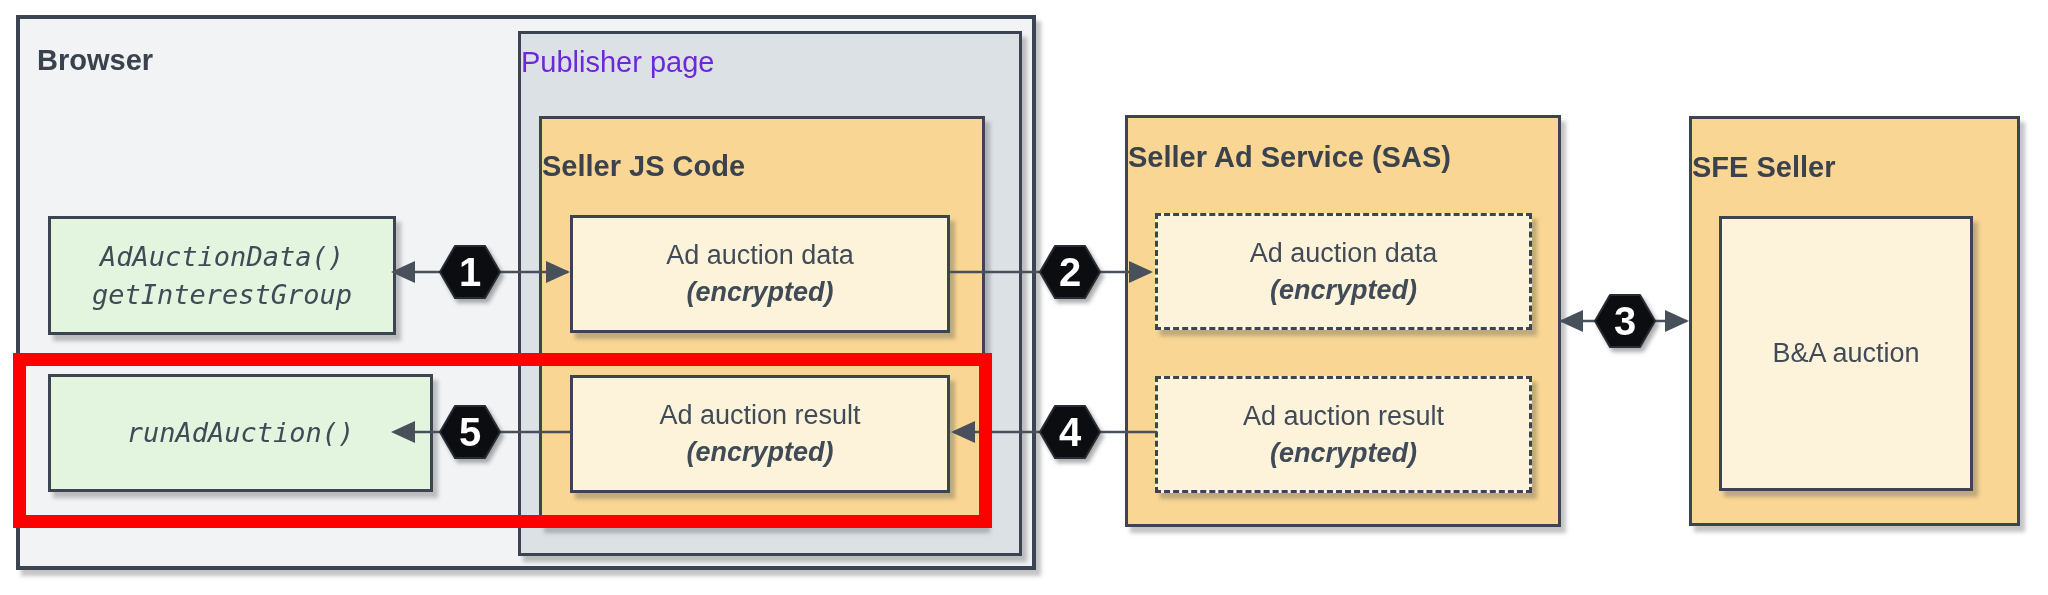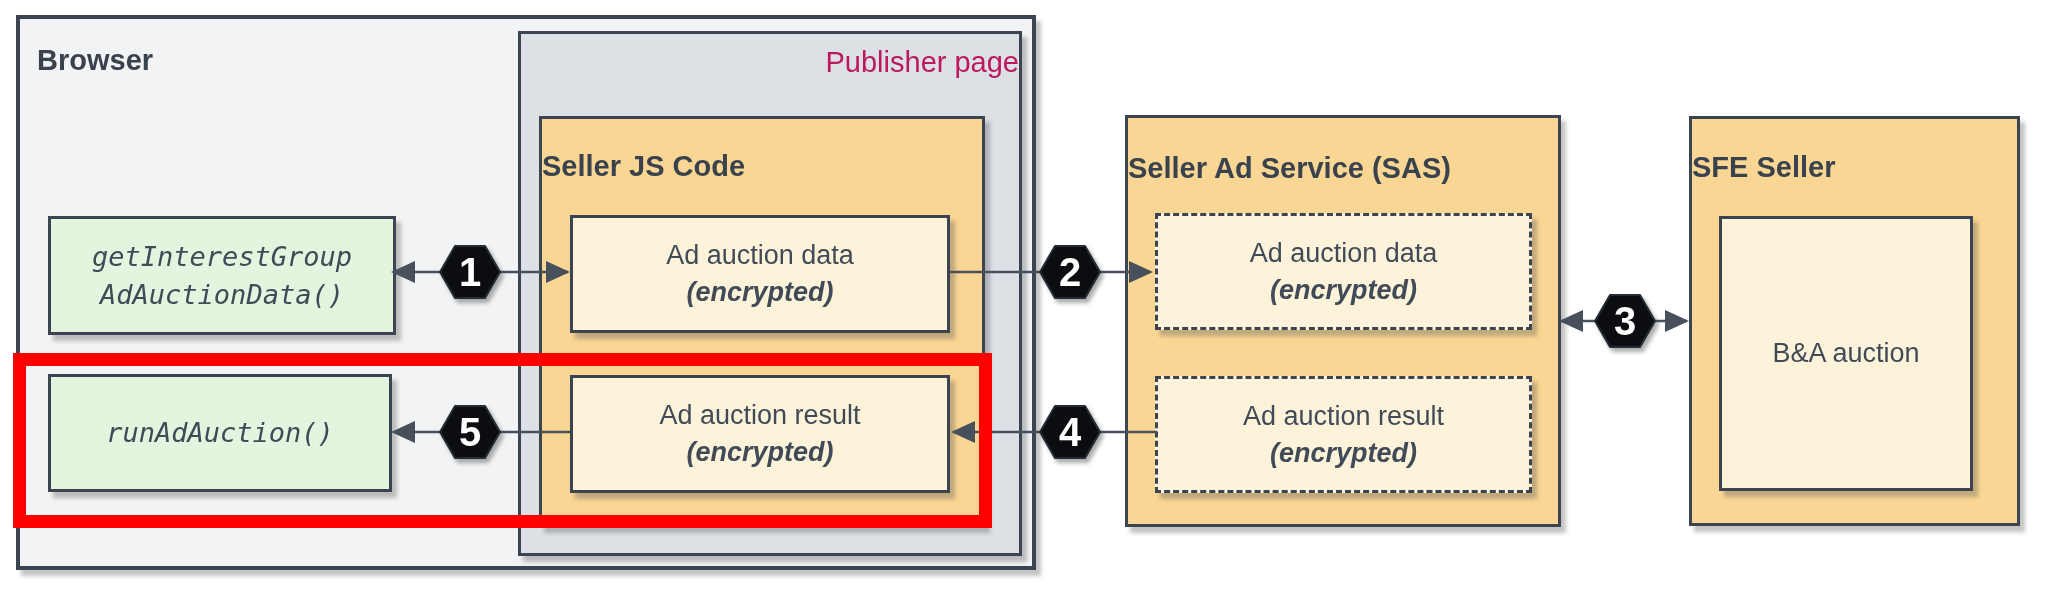--- a/index.html
+++ b/index.html
@@ -16,21 +16,21 @@
     --text:#414b57;
   }
   html,body{margin:0;padding:0;background:#ffffff;}
   .canvas{
     position:relative;width:2048px;height:595px;background:#ffffff;
     font-family:"Liberation Sans",sans-serif;color:var(--text);overflow:hidden;border-radius:18px;
   }
   .abox{position:absolute;box-sizing:border-box;border:3px solid var(--box-border);
         box-shadow:5px 6px 4px rgba(70,70,70,.32);}
   .container-title{font-size:29px;font-weight:bold;text-align:left;color:#39424d;}
-  .plain-title{font-size:29px;font-weight:normal;text-align:right;color:#be185d;}
+  .plain-title{font-size:29px;font-weight:normal;text-align:left;color:#6d28d9;}
   .fillbox{display:flex;flex-direction:column;align-items:center;justify-content:center;
            text-align:center;font-size:27px;line-height:37px;color:var(--text);}
   .fillbox .sub{font-style:italic;font-weight:bold;}
   .codebox{font-family:"DejaVu Sans Mono",monospace;font-style:italic;font-size:27px;line-height:38px;}
   .dashed{border-style:dashed;}
   .overlay{position:absolute;left:0;top:0;z-index:3;}
   .overlay line{stroke:var(--connector);stroke-width:2.5;}
   .overlay .head{fill:var(--connector);stroke:none;}
   .overlay .hexshape{fill:var(--hexagon-fill);stroke:#262c33;stroke-width:2;stroke-linejoin:round;
                      filter:drop-shadow(3px 4px 2px rgba(70,70,70,.45));}
@@ -59,29 +59,29 @@
   <div class="abox fillbox" style="left:570px;top:215px;width:380px;height:118px;background:var(--cream-fill);">
     <div>Ad auction data</div>
     <div class="sub">(encrypted)</div>
   </div>
   <div class="abox fillbox" style="left:570px;top:375px;width:380px;height:118px;background:var(--cream-fill);">
     <div>Ad auction result</div>
     <div class="sub">(encrypted)</div>
   </div>
 
   <div class="abox fillbox codebox" style="left:48px;top:216px;width:348px;height:119px;background:var(--green-fill);">
+    <div>AdAuctionData()</div>
     <div>getInterestGroup</div>
-    <div>AdAuctionData()</div>
   </div>
-  <div class="abox fillbox codebox" style="left:48px;top:374px;width:344px;height:118px;background:var(--green-fill);">
+  <div class="abox fillbox codebox" style="left:48px;top:374px;width:385px;height:118px;background:var(--green-fill);">
     <div>runAdAuction()</div>
   </div>
 
   <div class="abox" style="left:1125px;top:115px;width:436px;height:412px;background:var(--orange-fill);">
-    <div class="container-title" style="margin-top:34px;">Seller Ad Service (SAS)</div>
+    <div class="container-title" style="margin-top:23px;">Seller Ad Service (SAS)</div>
   </div>
 
   <div class="abox dashed fillbox" style="left:1155px;top:213px;width:377px;height:117px;background:var(--cream-fill);">
     <div>Ad auction data</div>
     <div class="sub">(encrypted)</div>
   </div>
   <div class="abox dashed fillbox" style="left:1155px;top:376px;width:377px;height:117px;background:var(--cream-fill);">
     <div>Ad auction result</div>
     <div class="sub">(encrypted)</div>
   </div>

